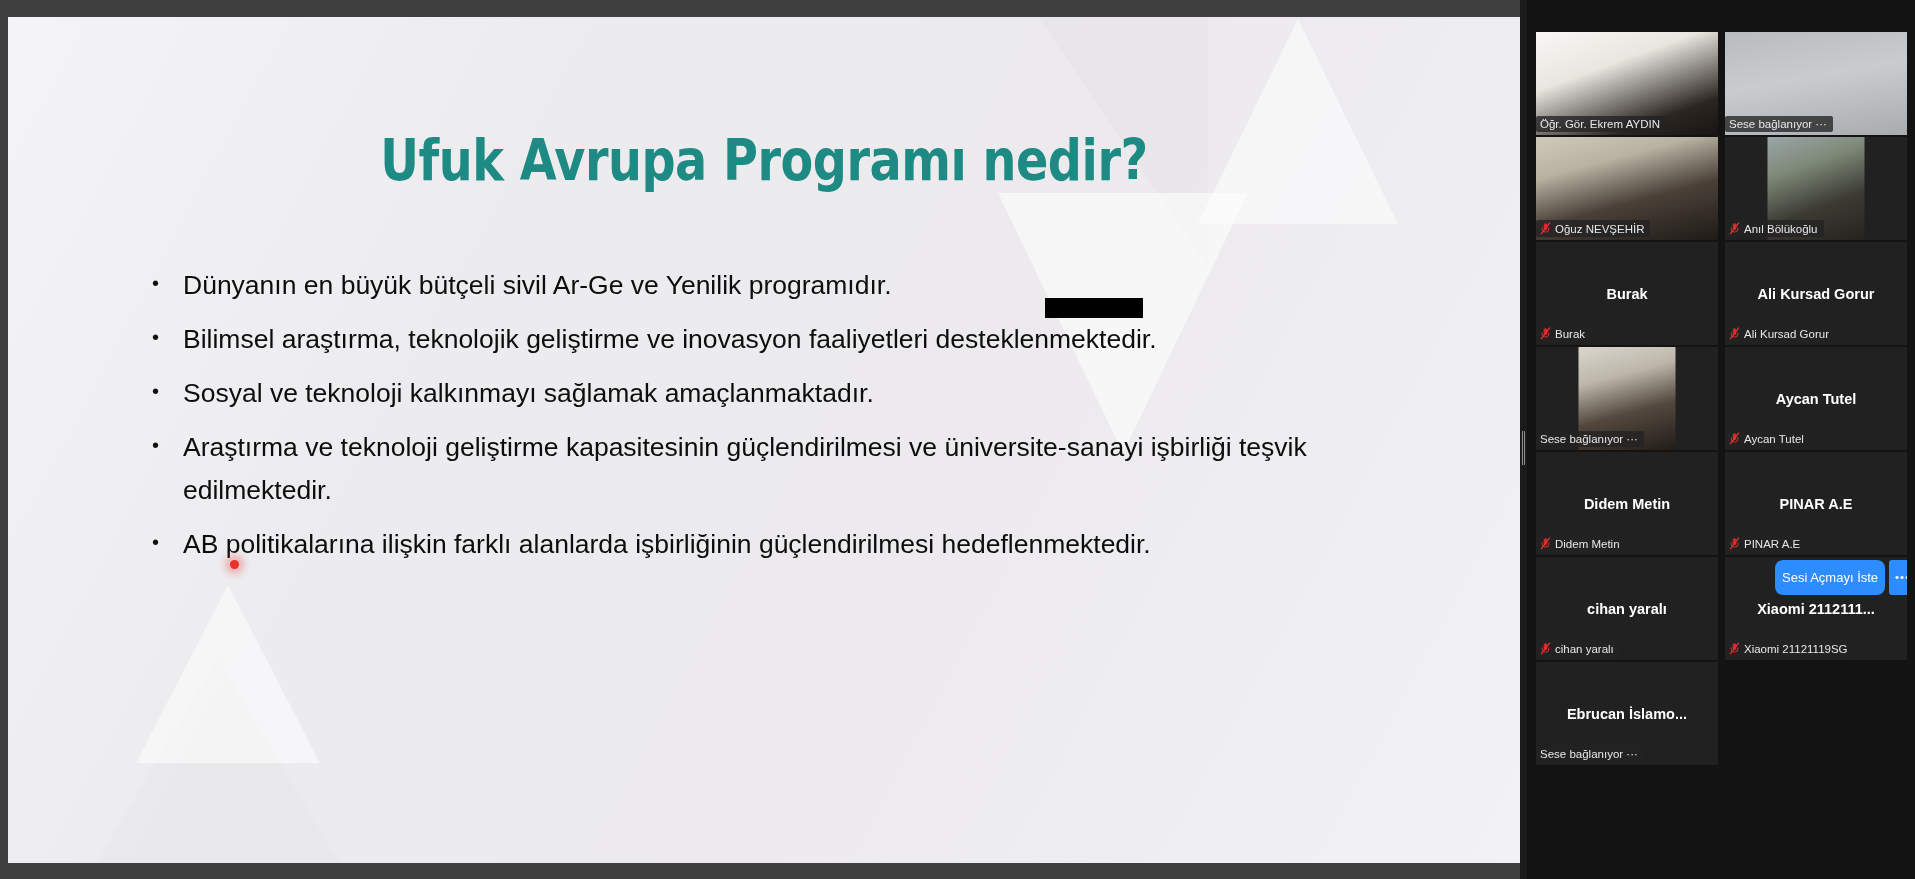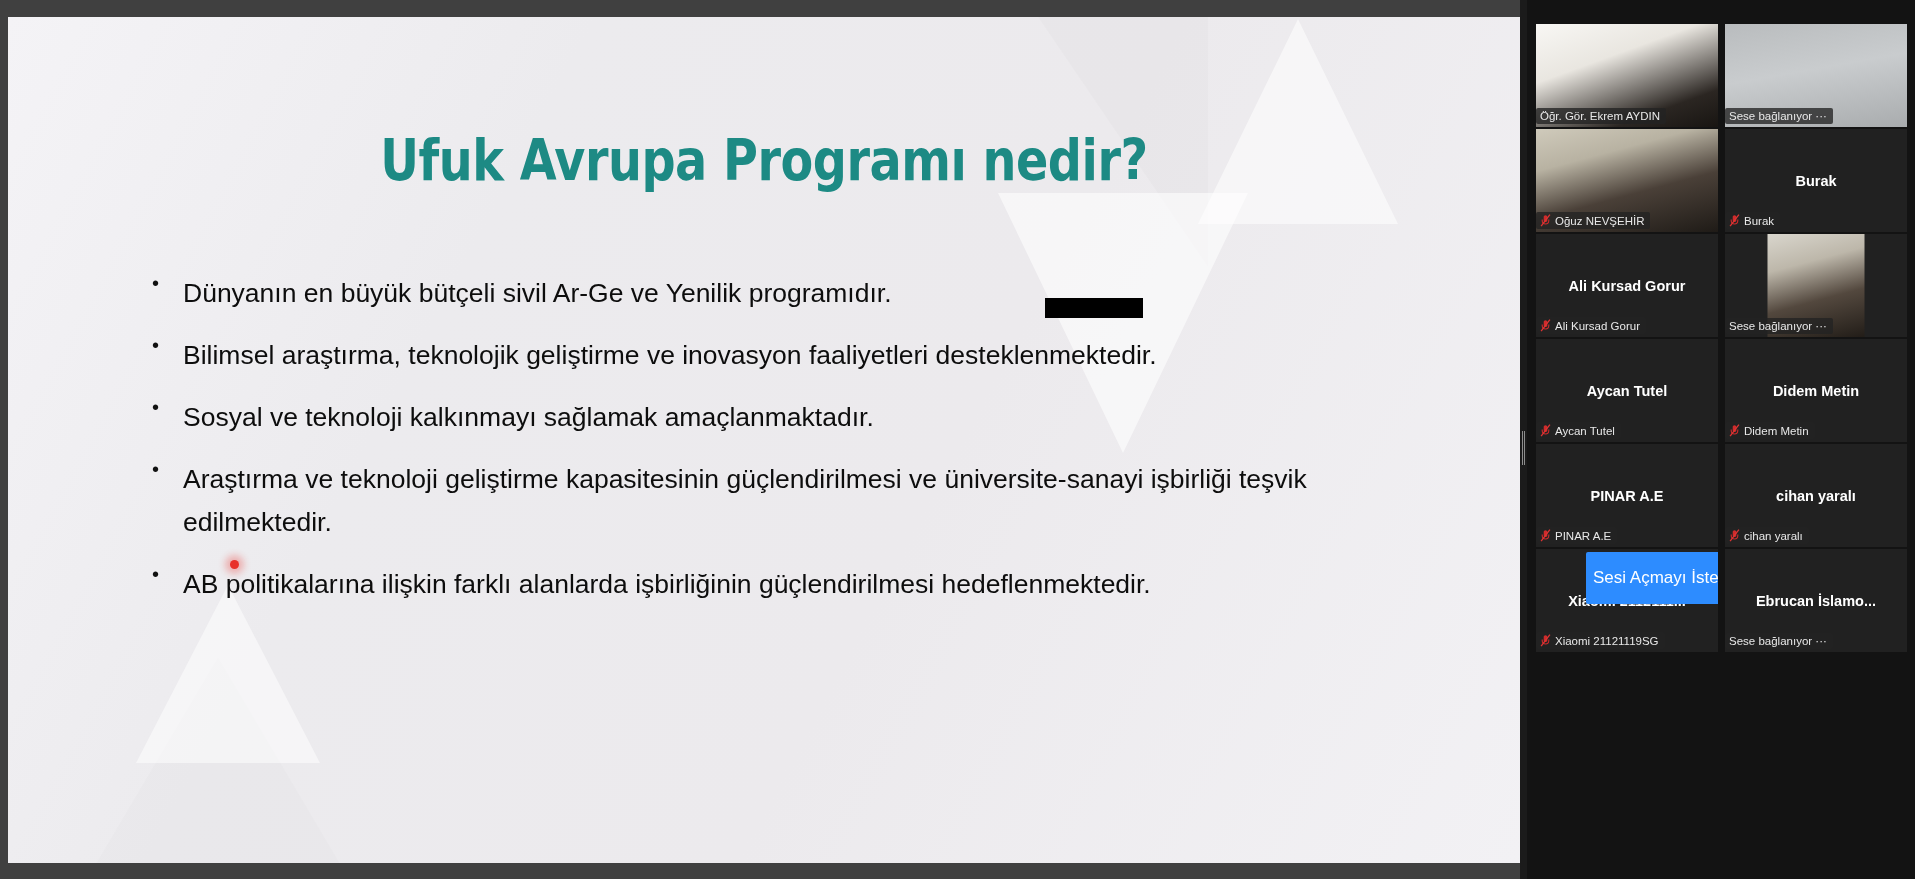--- a/index.html
+++ b/index.html
@@ -92,21 +92,21 @@
     margin-bottom: 11px;
     font-family: "Liberation Sans", sans-serif;
   }
   .bullet .dot {
     flex: 0 0 auto;
     width: 31px;
     font-size: 20px;
     line-height: 1.95;
     color: #111;
   }
-  .bullet .btxt { flex: 1 1 auto; margin-top: 8px; }
+  .bullet .btxt { flex: 1 1 auto; }
 
   .redaction-box {
     position: absolute;
     left: 1037px; top: 281px;
     width: 98px; height: 20px;
     background: #000;
   }
   .laser-dot {
     position: absolute;
     left: 222px; top: 543px;
@@ -140,21 +140,21 @@
   
   .panel {
     position: relative;
     width: 388px; height: 879px;
     background: #131313;
     flex: 0 0 auto;
     padding: 0;
   }
   .grid {
     position: absolute;
-    left: 9px; top: 24px;
+    left: 9px; top: 32px;
     width: 371px;
     display: grid;
     grid-template-columns: 182px 182px;
     column-gap: 7px;
     row-gap: 2px;
   }
   .tile {
     position: relative;
     height: 103px;
     background: #212121;
@@ -223,23 +223,23 @@
   .ask-unmute {
     position: absolute;
     left: 50px; top: 3px;
     display: flex;
     gap: 4px;
     z-index: 6;
   }
   .ask-unmute .btn {
     background: #2d8cff;
     color: #fff;
-    font-size: 17px;
-    padding: 16px 7px;
-    border-radius: 2px;
+    font-size: 13px;
+    padding: 10px 7px;
+    border-radius: 8px;
     border: none;
     white-space: nowrap;
     cursor: pointer;
     font-family: "Liberation Sans", sans-serif;
   }
   .ask-unmute .more {
     background: #2d8cff;
     color: #fff;
     font-size: 11.5px;
     padding: 3px 6px;
@@ -322,20 +322,33 @@
               <svg width="11" height="13" viewBox="0 0 11 13" aria-hidden="true">
                 <path d="M5.5 1.2c-1 0-1.8.8-1.8 1.8v3.3c0 1 .8 1.8 1.8 1.8s1.8-.8 1.8-1.8V3c0-1-.8-1.8-1.8-1.8z" fill="#cf2b2b"></path>
                 <path d="M2.2 5.6v1c0 1.9 1.5 3.4 3.3 3.4s3.3-1.5 3.3-3.4v-1" fill="none" stroke="#cf2b2b" stroke-width="1.1"></path>
                 <path d="M1.1 12.2L9.9 0.6" stroke="#e03434" stroke-width="1.3"></path>
               </svg>
             </span>
             <span class="nm">Oğuz NEVŞEHİR</span>
           </div>
         </div>
         <div class="tile">
+          <div class="video narrow cam-e"></div>
+          <div class="namebar">
+            <span class="mic-muted">
+              <svg width="11" height="13" viewBox="0 0 11 13" aria-hidden="true">
+                <path d="M5.5 1.2c-1 0-1.8.8-1.8 1.8v3.3c0 1 .8 1.8 1.8 1.8s1.8-.8 1.8-1.8V3c0-1-.8-1.8-1.8-1.8z" fill="#cf2b2b"></path>
+                <path d="M2.2 5.6v1c0 1.9 1.5 3.4 3.3 3.4s3.3-1.5 3.3-3.4v-1" fill="none" stroke="#cf2b2b" stroke-width="1.1"></path>
+                <path d="M1.1 12.2L9.9 0.6" stroke="#e03434" stroke-width="1.3"></path>
+              </svg>
+            </span>
+            <span class="nm">Anıl Bölükoğlu</span>
+          </div>
+        </div>
+        <div class="tile">
           <div class="displayname">Burak</div>
           <div class="namebar">
             <span class="mic-muted">
               <svg width="11" height="13" viewBox="0 0 11 13" aria-hidden="true">
                 <path d="M5.5 1.2c-1 0-1.8.8-1.8 1.8v3.3c0 1 .8 1.8 1.8 1.8s1.8-.8 1.8-1.8V3c0-1-.8-1.8-1.8-1.8z" fill="#cf2b2b"></path>
                 <path d="M2.2 5.6v1c0 1.9 1.5 3.4 3.3 3.4s3.3-1.5 3.3-3.4v-1" fill="none" stroke="#cf2b2b" stroke-width="1.1"></path>
                 <path d="M1.1 12.2L9.9 0.6" stroke="#e03434" stroke-width="1.3"></path>
               </svg>
             </span>
             <span class="nm">Burak</span>

